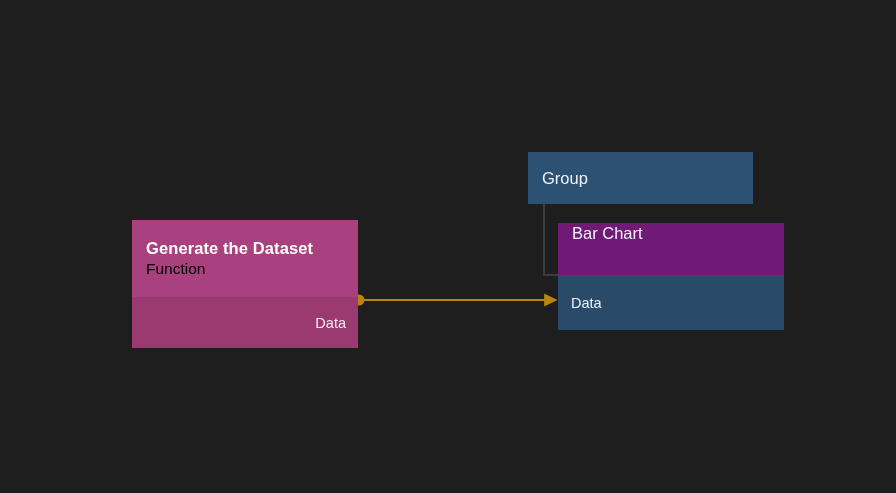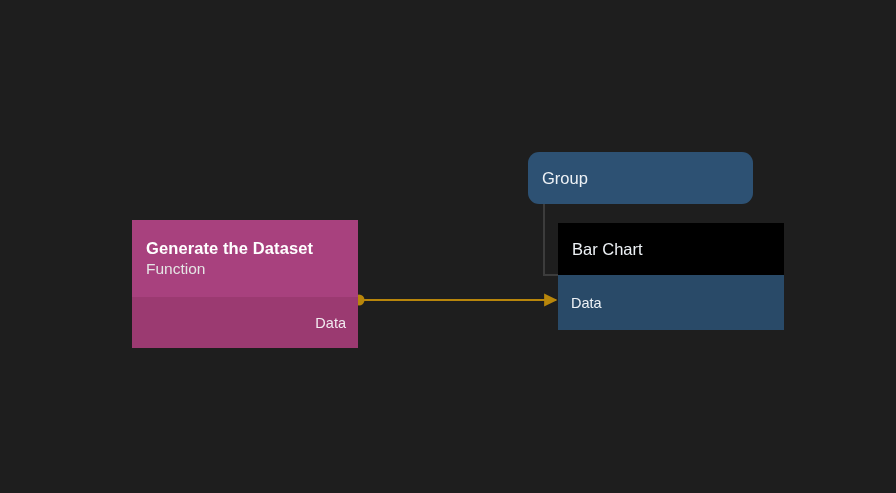--- a/index.html
+++ b/index.html
@@ -42,21 +42,21 @@
     padding: 18px 14px 0 14px;
   }
   .fn-title {
     color: #ffffff;
     font-size: 16.5px;
     font-weight: bold;
     line-height: 20px;
     letter-spacing: 0.1px;
   }
   .fn-subtitle {
-    color: #e5e5e5;
+    color: #000000;
     font-size: 15.5px;
     font-weight: normal;
     line-height: 20px;
     margin-top: 1px;
   }
   .fn-body {
     background: #9b3a71;
     height: 51px;
     box-sizing: border-box;
     position: relative;
@@ -80,21 +80,20 @@
   .node-group {
     left: 528px;
     top: 152px;
     width: 225px;
     height: 52px;
     background: #2d5173;
     display: flex;
     align-items: center;
     padding-left: 14px;
     box-sizing: border-box;
-    border-radius: 11px;
   }
   .group-title {
     color: #eef2f6;
     font-size: 16.5px;
     line-height: 20px;
   }
 
   
   .group-bracket {
     position: absolute;
@@ -108,25 +107,25 @@
   }
 
   
   .node-chart {
     left: 558px;
     top: 223px;
     width: 226px;
     height: 107px;
   }
   .ch-header {
-    background: #000000;
+    background: #701a75;
     height: 52px;
     box-sizing: border-box;
     display: flex;
-    align-items: center;
+    align-items: flex-start;
     padding-left: 14px;
   }
   .ch-title {
     color: #eef2f6;
     font-size: 16.5px;
     line-height: 20px;
   }
   .ch-body {
     background: #294a68;
     height: 55px;

